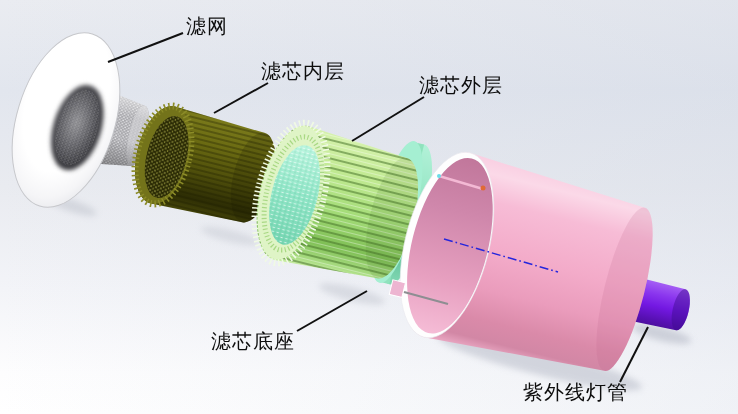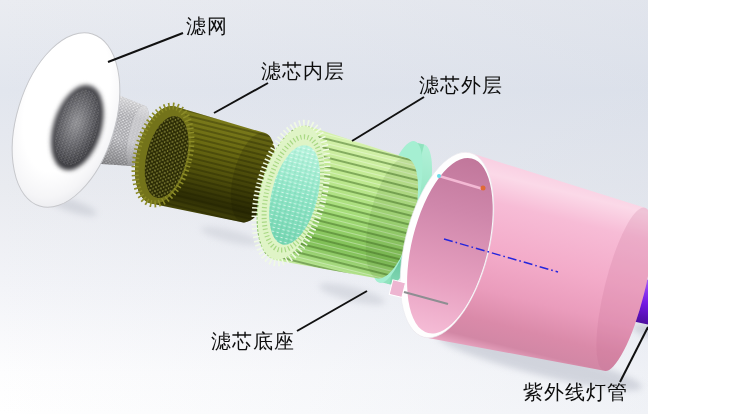--- a/index.html
+++ b/index.html
@@ -1,18 +1,18 @@
 <!DOCTYPE html>
 <html><head>
 <meta charset="utf-8">
 <style>
   html,body{margin:0;padding:0;}
   .stage{
     position:relative;
-    width:648px;height:414px;
+    width:738px;height:414px;
     overflow:hidden;
     background:
       linear-gradient(to right, rgba(223,227,235,0) 0%, rgba(205,212,226,0.30) 100%),
       linear-gradient(to bottom, #eaecf1 0%, #e2e6ee 22%, #e9ebf0 45%, #f3f4f8 70%, #fdfdfe 90%, #ffffff 100%);
     font-family:Liberation Mono, monospace;
   }
   svg{position:absolute;left:0;top:0;}
   .callout{
     font-size:20px;
     letter-spacing:1px;

